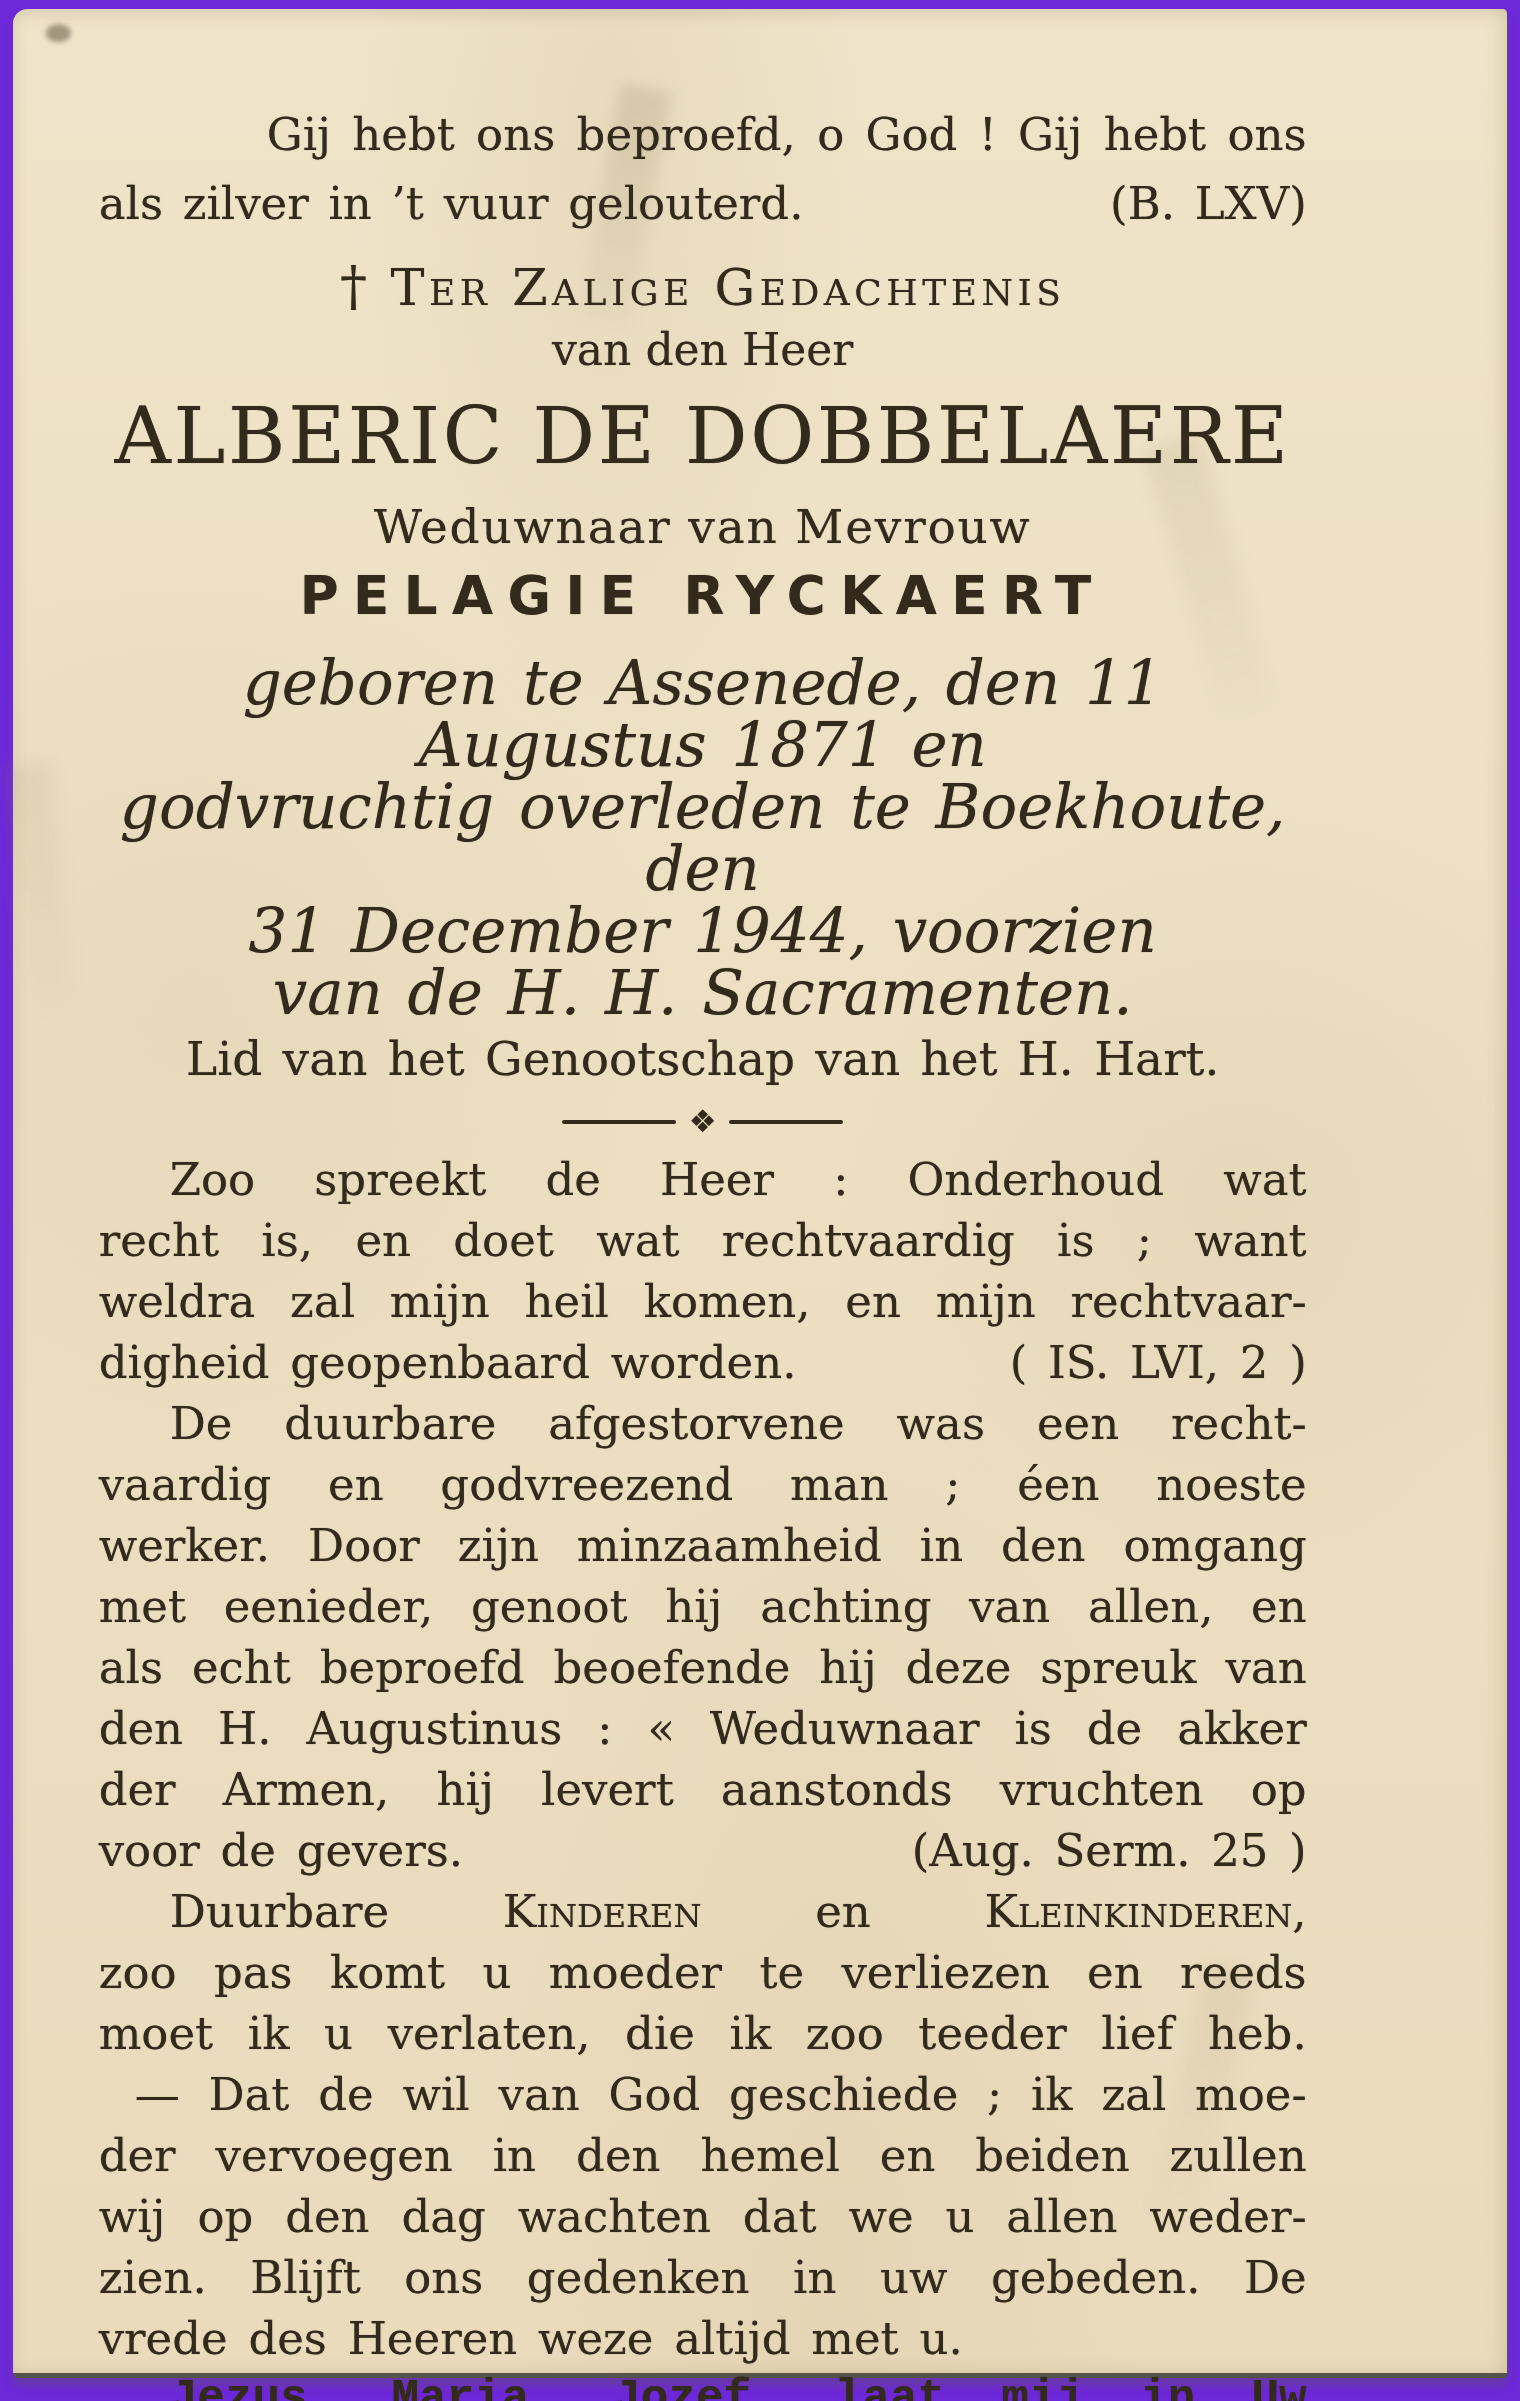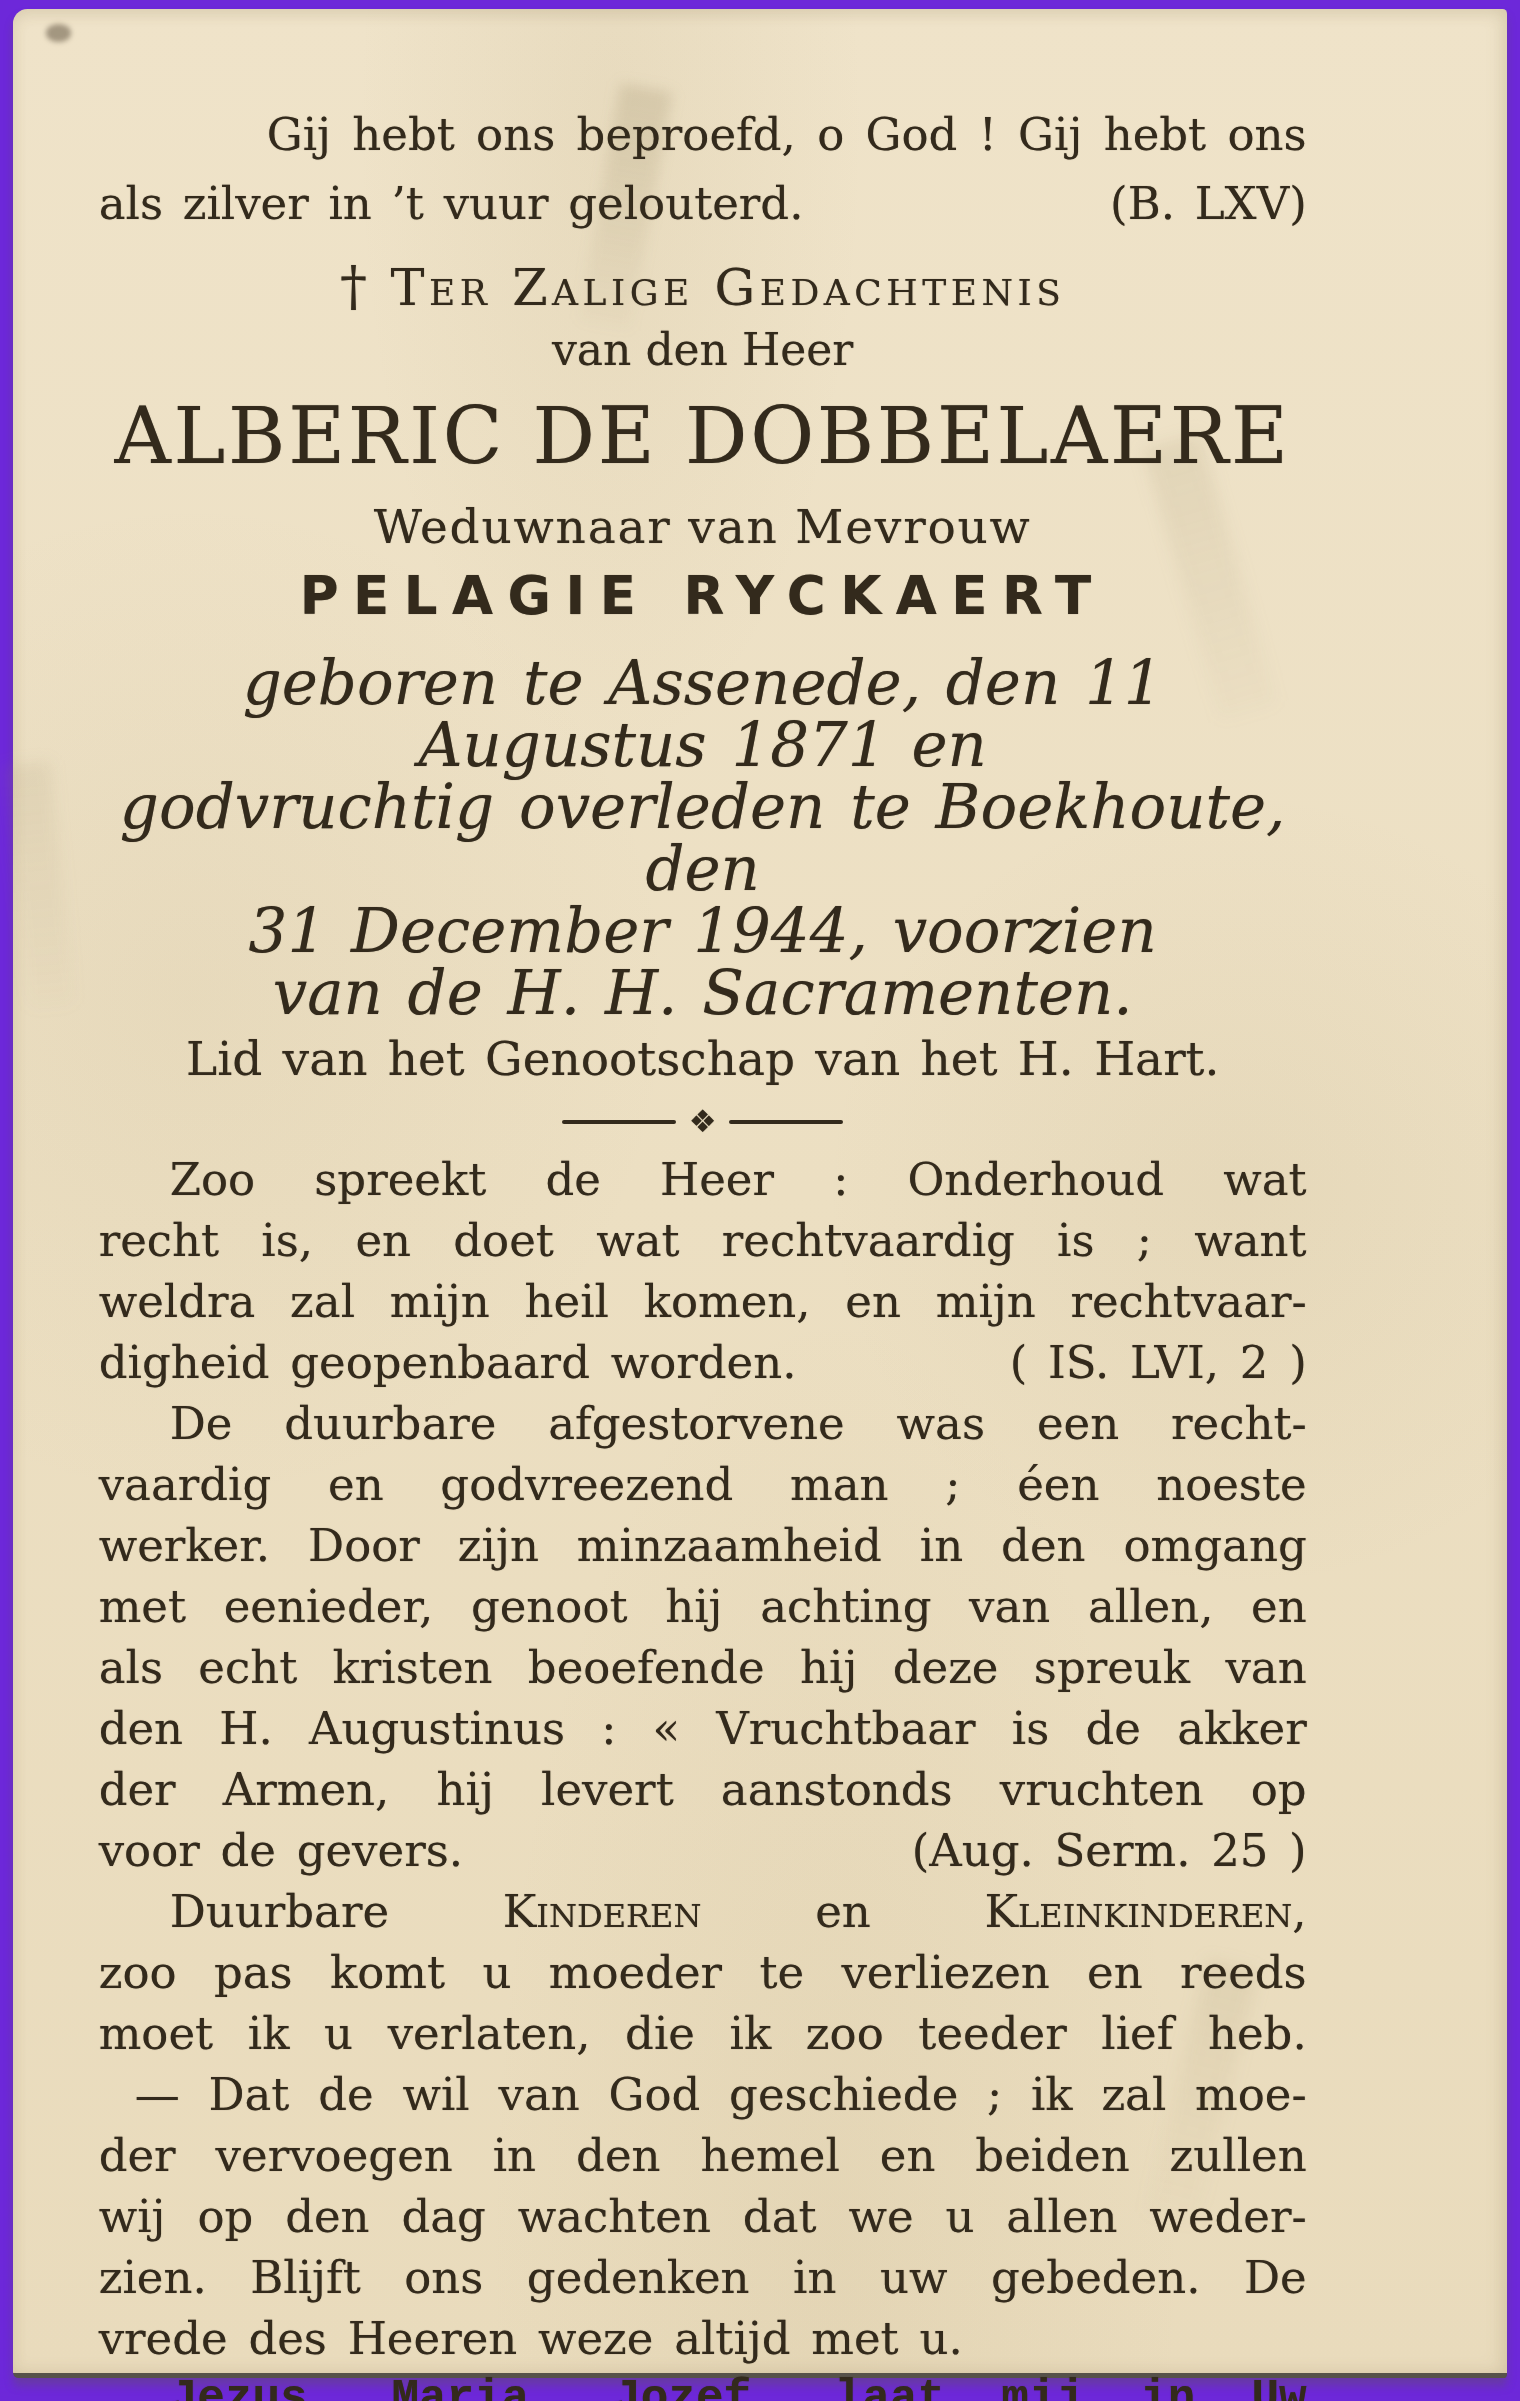--- a/index.html
+++ b/index.html
@@ -111,22 +111,22 @@
         <div class="bl j">weldra zal mijn heil komen, en mijn rechtvaar-</div>
         <div class="bl split">
           <span>digheid geopenbaard worden.</span>
           <span class="cite">( IS. LVI, 2 )</span>
         </div>
 
         <div class="bl j ind">De duurbare afgestorvene was een recht-</div>
         <div class="bl j">vaardig en godvreezend man ; éen noeste</div>
         <div class="bl j">werker. Door zijn minzaamheid in den omgang</div>
         <div class="bl j">met eenieder, genoot hij achting van allen, en</div>
-        <div class="bl j">als echt kristen beoefende hij deze spreuk van</div>
-        <div class="bl j">den H. Augustinus : « Vruchtbaar is de akker</div>
+        <div class="bl j">als echt beproefd beoefende hij deze spreuk van</div>
+        <div class="bl j">den H. Augustinus : « Weduwnaar is de akker</div>
         <div class="bl j">der Armen, hij levert aanstonds vruchten op</div>
         <div class="bl split">
           <span>voor de gevers.</span>
           <span class="cite">(Aug. Serm. 25 )</span>
         </div>
 
         <div class="bl j ind">
           <span>Duurbare </span><span class="sc">Kinderen</span><span> en </span><span class="sc">Kleinkinderen</span><span>,</span>
         </div>
         <div class="bl j">zoo pas komt u moeder te verliezen en reeds</div>

